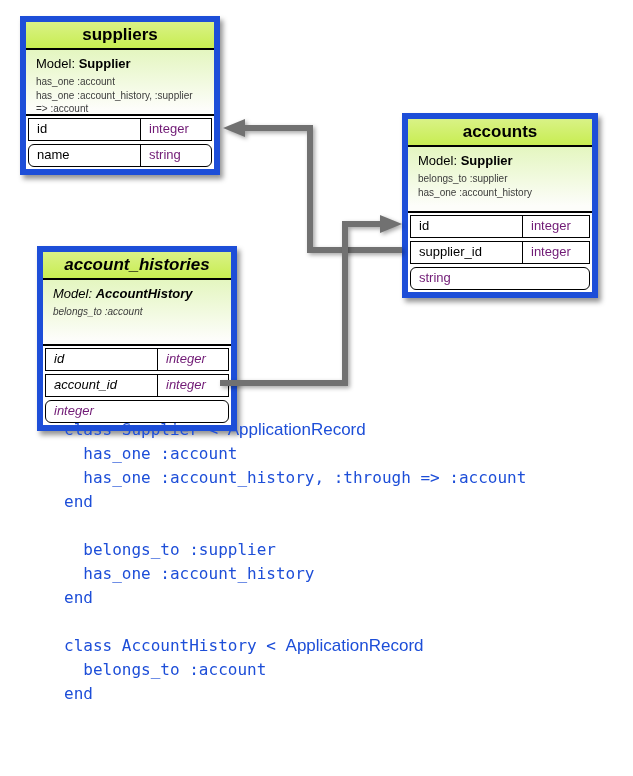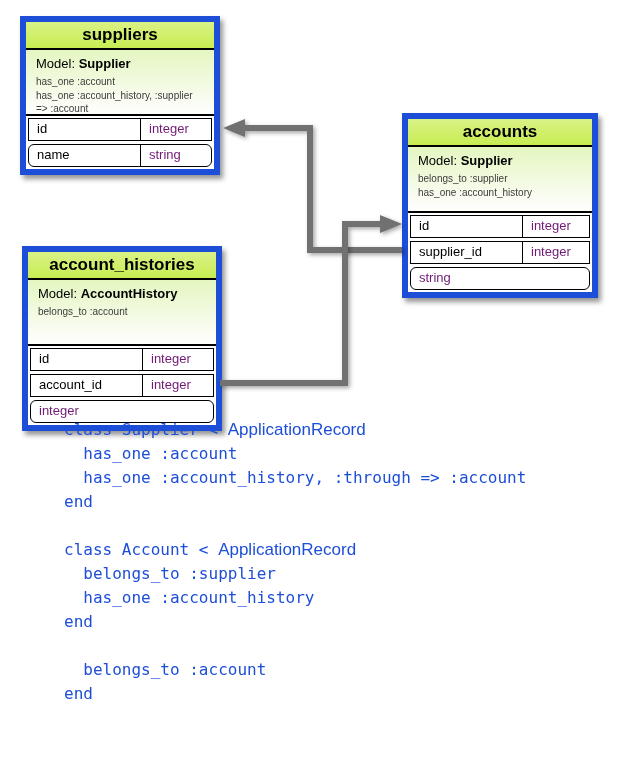--- a/index.html
+++ b/index.html
@@ -37,21 +37,21 @@
   }
   .erow:last-child { margin-bottom:0;border-radius:6px; }
   .cell-name {
     width:112px; border-right:1.5px solid #000;
     font-size:13px; line-height:19px; padding-left:8px; color:#000;
   }
   .cell-type { flex:1; font-size:13px; line-height:19px; padding-left:8px; color:#701a75; }
 
   #tbl-suppliers        { left:20px;  top:16px;  width:200px; }
   #tbl-accounts         { left:402px; top:113px; width:196px; }
-  #tbl-account-histories{ left:22px;  top:246px; width:200px; }
+  #tbl-account-histories{ left:37px;  top:246px; width:200px;font-style:italic; }
 
   
   .arrows-svg {
     position:absolute; left:0; top:0; width:633px; height:776px;
     pointer-events:none;
   }
   .arrow-line { stroke:#717171; stroke-width:6; fill:none; }
   .arrow-head { fill:#717171; stroke:none; }
   .arrow-shadow { filter:drop-shadow(2px 2px 2px rgba(0,0,0,0.35)); }
 
@@ -147,25 +147,25 @@
   <div class="code-section">
 
     <div class="code-block">
       <div class="code-line"><span>class Supplier &lt; </span><span class="superclass-sans">ApplicationRecord</span></div>
       <div class="code-line">  has_one :account</div>
       <div class="code-line">  has_one :account_history, :through =&gt; :account</div>
       <div class="code-line">end</div>
     </div>
 
     <div class="code-block">
-      <div class="code-line"><span>class Account &lt; </span><span class="superclass-sans">ApplicationRecord</span></div>
       <div class="code-line">  belongs_to :supplier</div>
       <div class="code-line">  has_one :account_history</div>
       <div class="code-line">end</div>
     </div>
 
     <div class="code-block">
+      <div class="code-line"><span>class AccountHistory &lt; </span><span class="superclass-sans">ApplicationRecord</span></div>
       <div class="code-line">  belongs_to :account</div>
       <div class="code-line">end</div>
     </div>
 
   </div>
 </div>
 
 </body></html>

